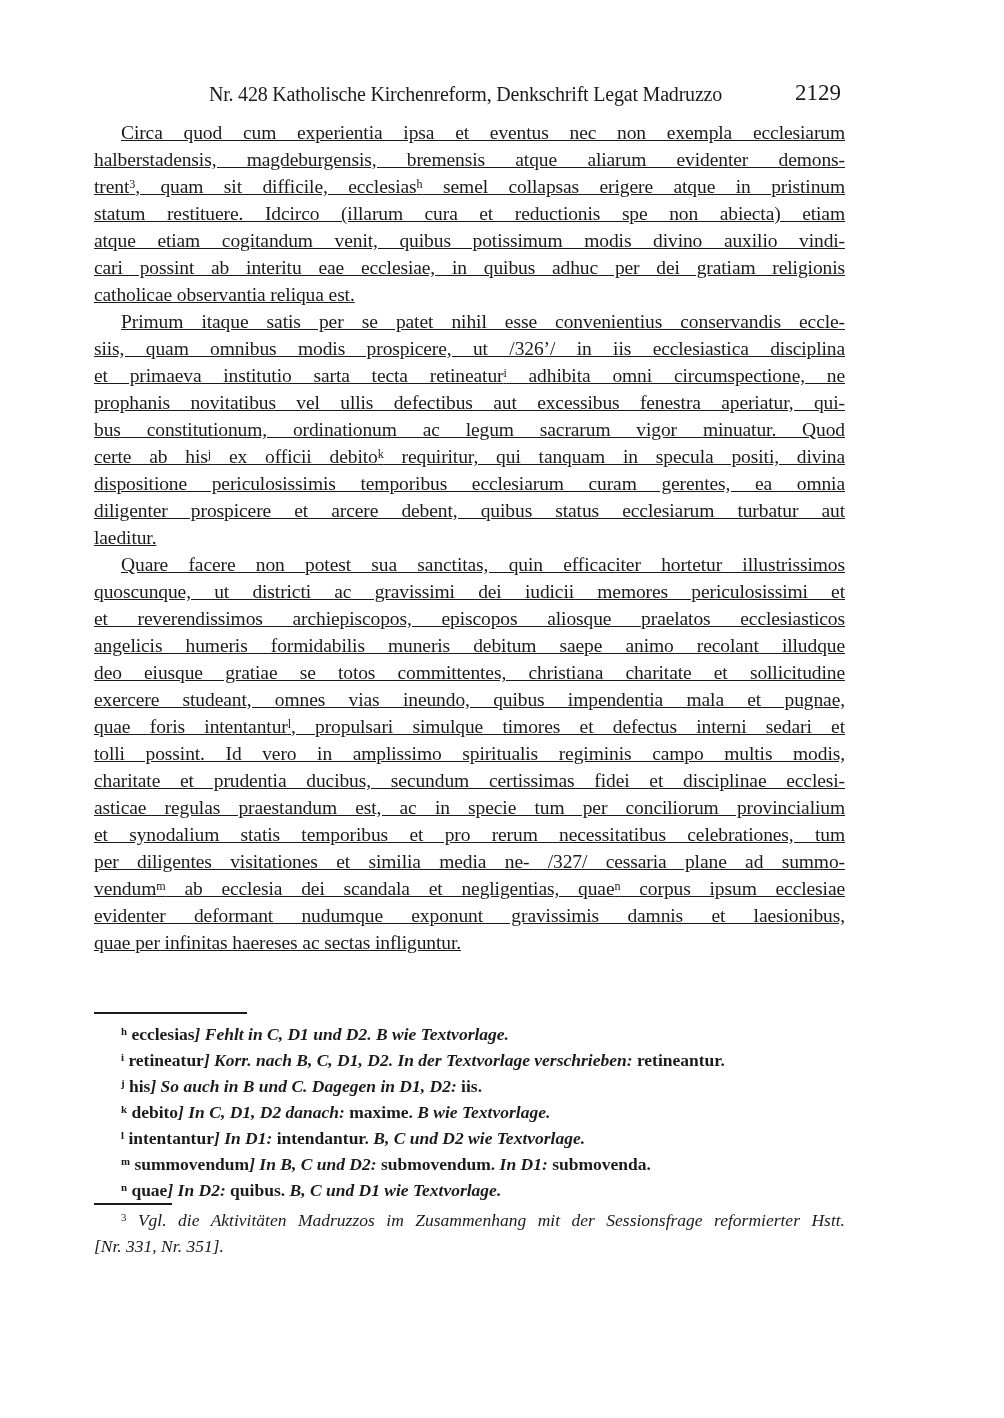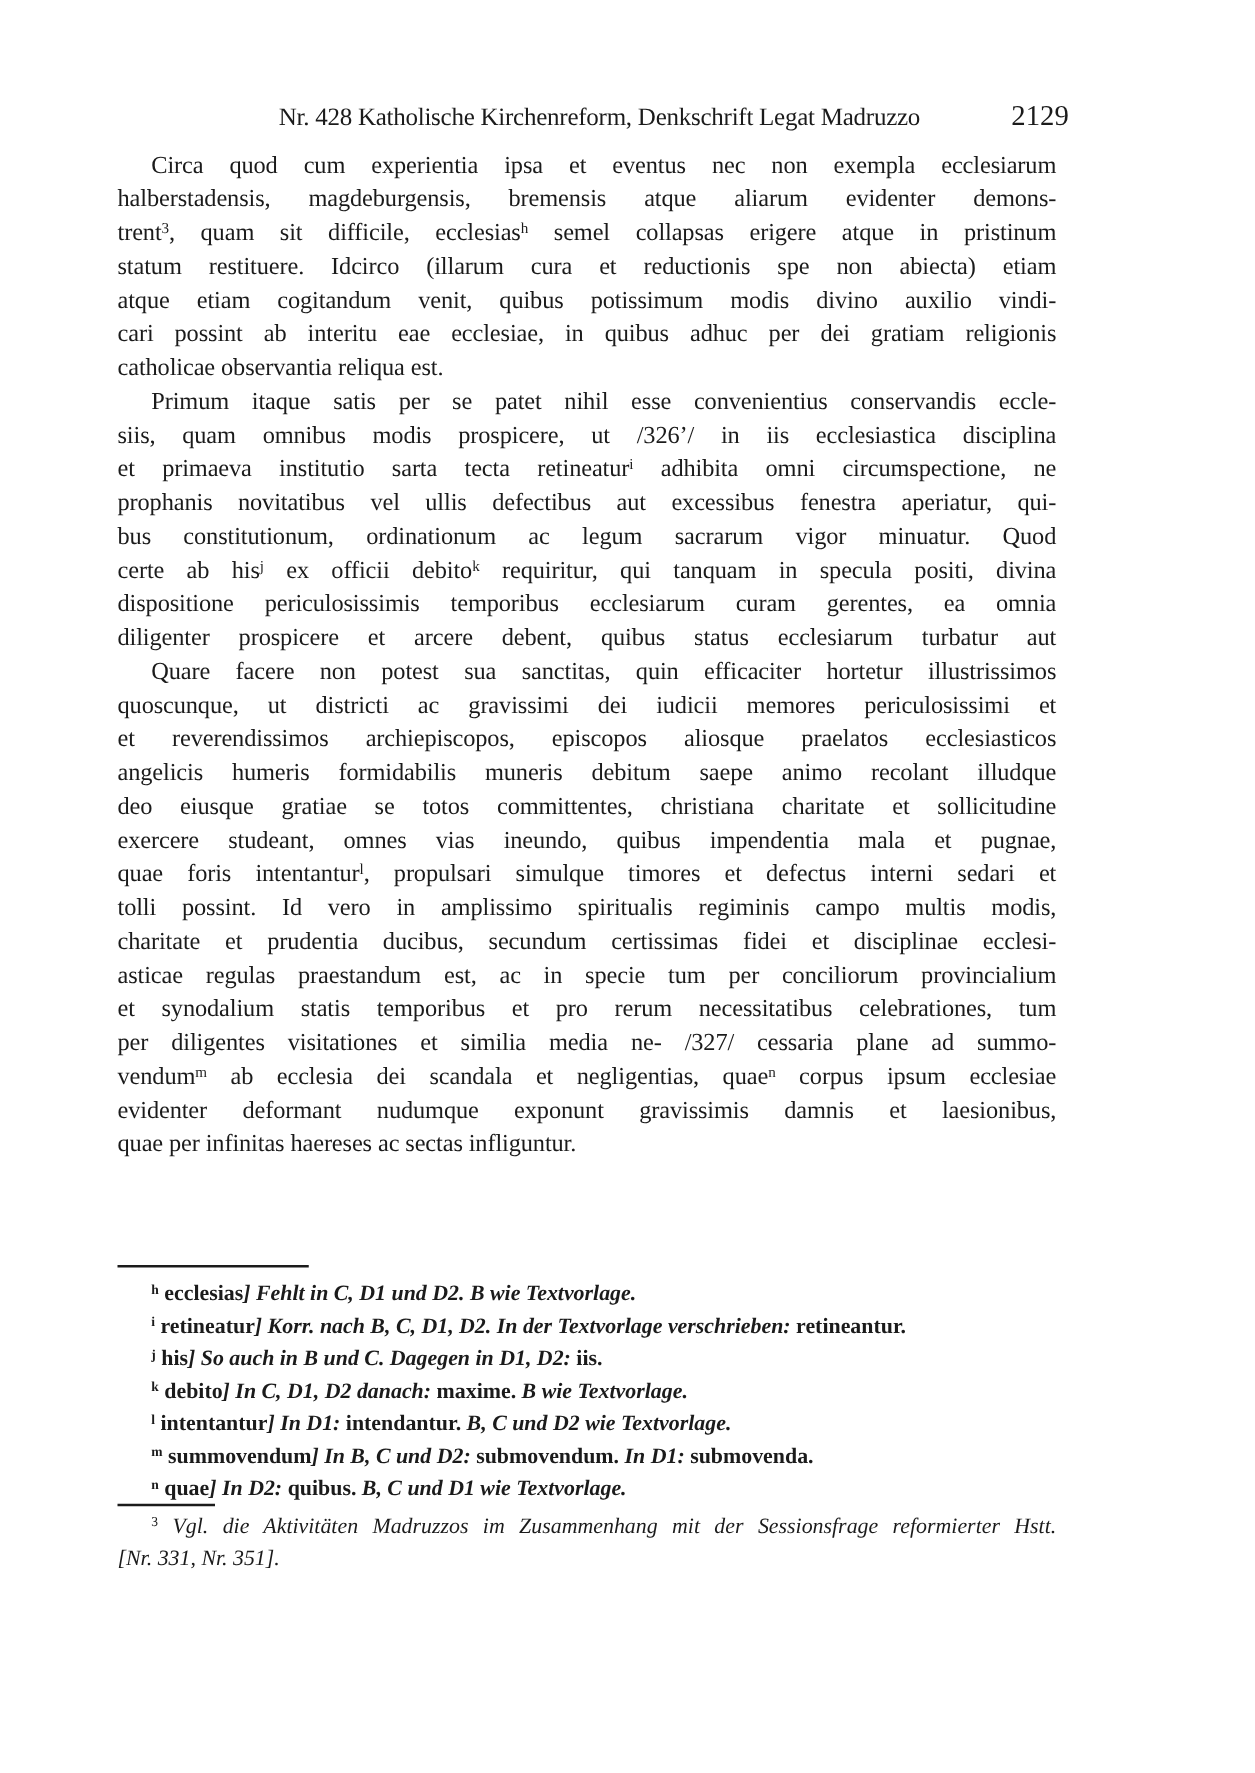--- a/index.html
+++ b/index.html
@@ -10,40 +10,41 @@
   }
   .page {
     position: relative;
     width: 1004px; height: 1418px;
     background: #ffffff;
     color: #1b1b1b;
     overflow: hidden;
   }
   .header {
     position: absolute;
-    left: 104px; top: 83px; width: 751px; height: 28px;
+    left: 90px; top: 83px; width: 751px; height: 28px;
     font-size: 20px;
   }
   .header-title {
     display: block;
     text-align: center;
     letter-spacing: -0.2px;
   }
   .pagenum {
     position: absolute;
     right: 0; top: -3px;
     font-size: 23px;
     text-align: right;
   }
   .body-text {
     position: absolute;
     left: 94px; top: 119px; width: 751px;
     font-size: 19.5px;
     line-height: 27px;
     letter-spacing: -0.1px;
+    text-decoration: underline;
   }
   .para { margin: 0; }
   .line {
     text-align: justify;
     text-align-last: justify;
     white-space: normal;
   }
   .line.plast { text-align-last: left; }
   .line.first { text-indent: 27px; }
   sup {
@@ -101,20 +102,21 @@
       </div>
       <div class="para">
         <div class="line first">Primum itaque satis per se patet nihil esse convenientius conservandis eccle-</div>
         <div class="line">siis, quam omnibus modis prospicere, ut /326’/ in iis ecclesiastica disciplina</div>
         <div class="line">et primaeva institutio sarta tecta retineatur<sup>i</sup> adhibita omni circumspectione, ne</div>
         <div class="line">prophanis novitatibus vel ullis defectibus aut excessibus fenestra aperiatur, qui-</div>
         <div class="line">bus constitutionum, ordinationum ac legum sacrarum vigor minuatur. Quod</div>
         <div class="line">certe ab his<sup>j</sup> ex officii debito<sup>k</sup> requiritur, qui tanquam in specula positi, divina</div>
         <div class="line">dispositione periculosissimis temporibus ecclesiarum curam gerentes, ea omnia</div>
         <div class="line">diligenter prospicere et arcere debent, quibus status ecclesiarum turbatur aut</div>
+        <div class="line plast">laeditur.</div>
       </div>
       <div class="para">
         <div class="line first">Quare facere non potest sua sanctitas, quin efficaciter hortetur illustrissimos</div>
         <div class="line">quoscunque, ut districti ac gravissimi dei iudicii memores periculosissimi et</div>
         <div class="line">et reverendissimos archiepiscopos, episcopos aliosque praelatos ecclesiasticos</div>
         <div class="line">angelicis humeris formidabilis muneris debitum saepe animo recolant illudque</div>
         <div class="line">deo eiusque gratiae se totos committentes, christiana charitate et sollicitudine</div>
         <div class="line">exercere studeant, omnes vias ineundo, quibus impendentia mala et pugnae,</div>
         <div class="line">quae foris intentantur<sup>l</sup>, propulsari simulque timores et defectus interni sedari et</div>
         <div class="line">tolli possint. Id vero in amplissimo spiritualis regiminis campo multis modis,</div>

